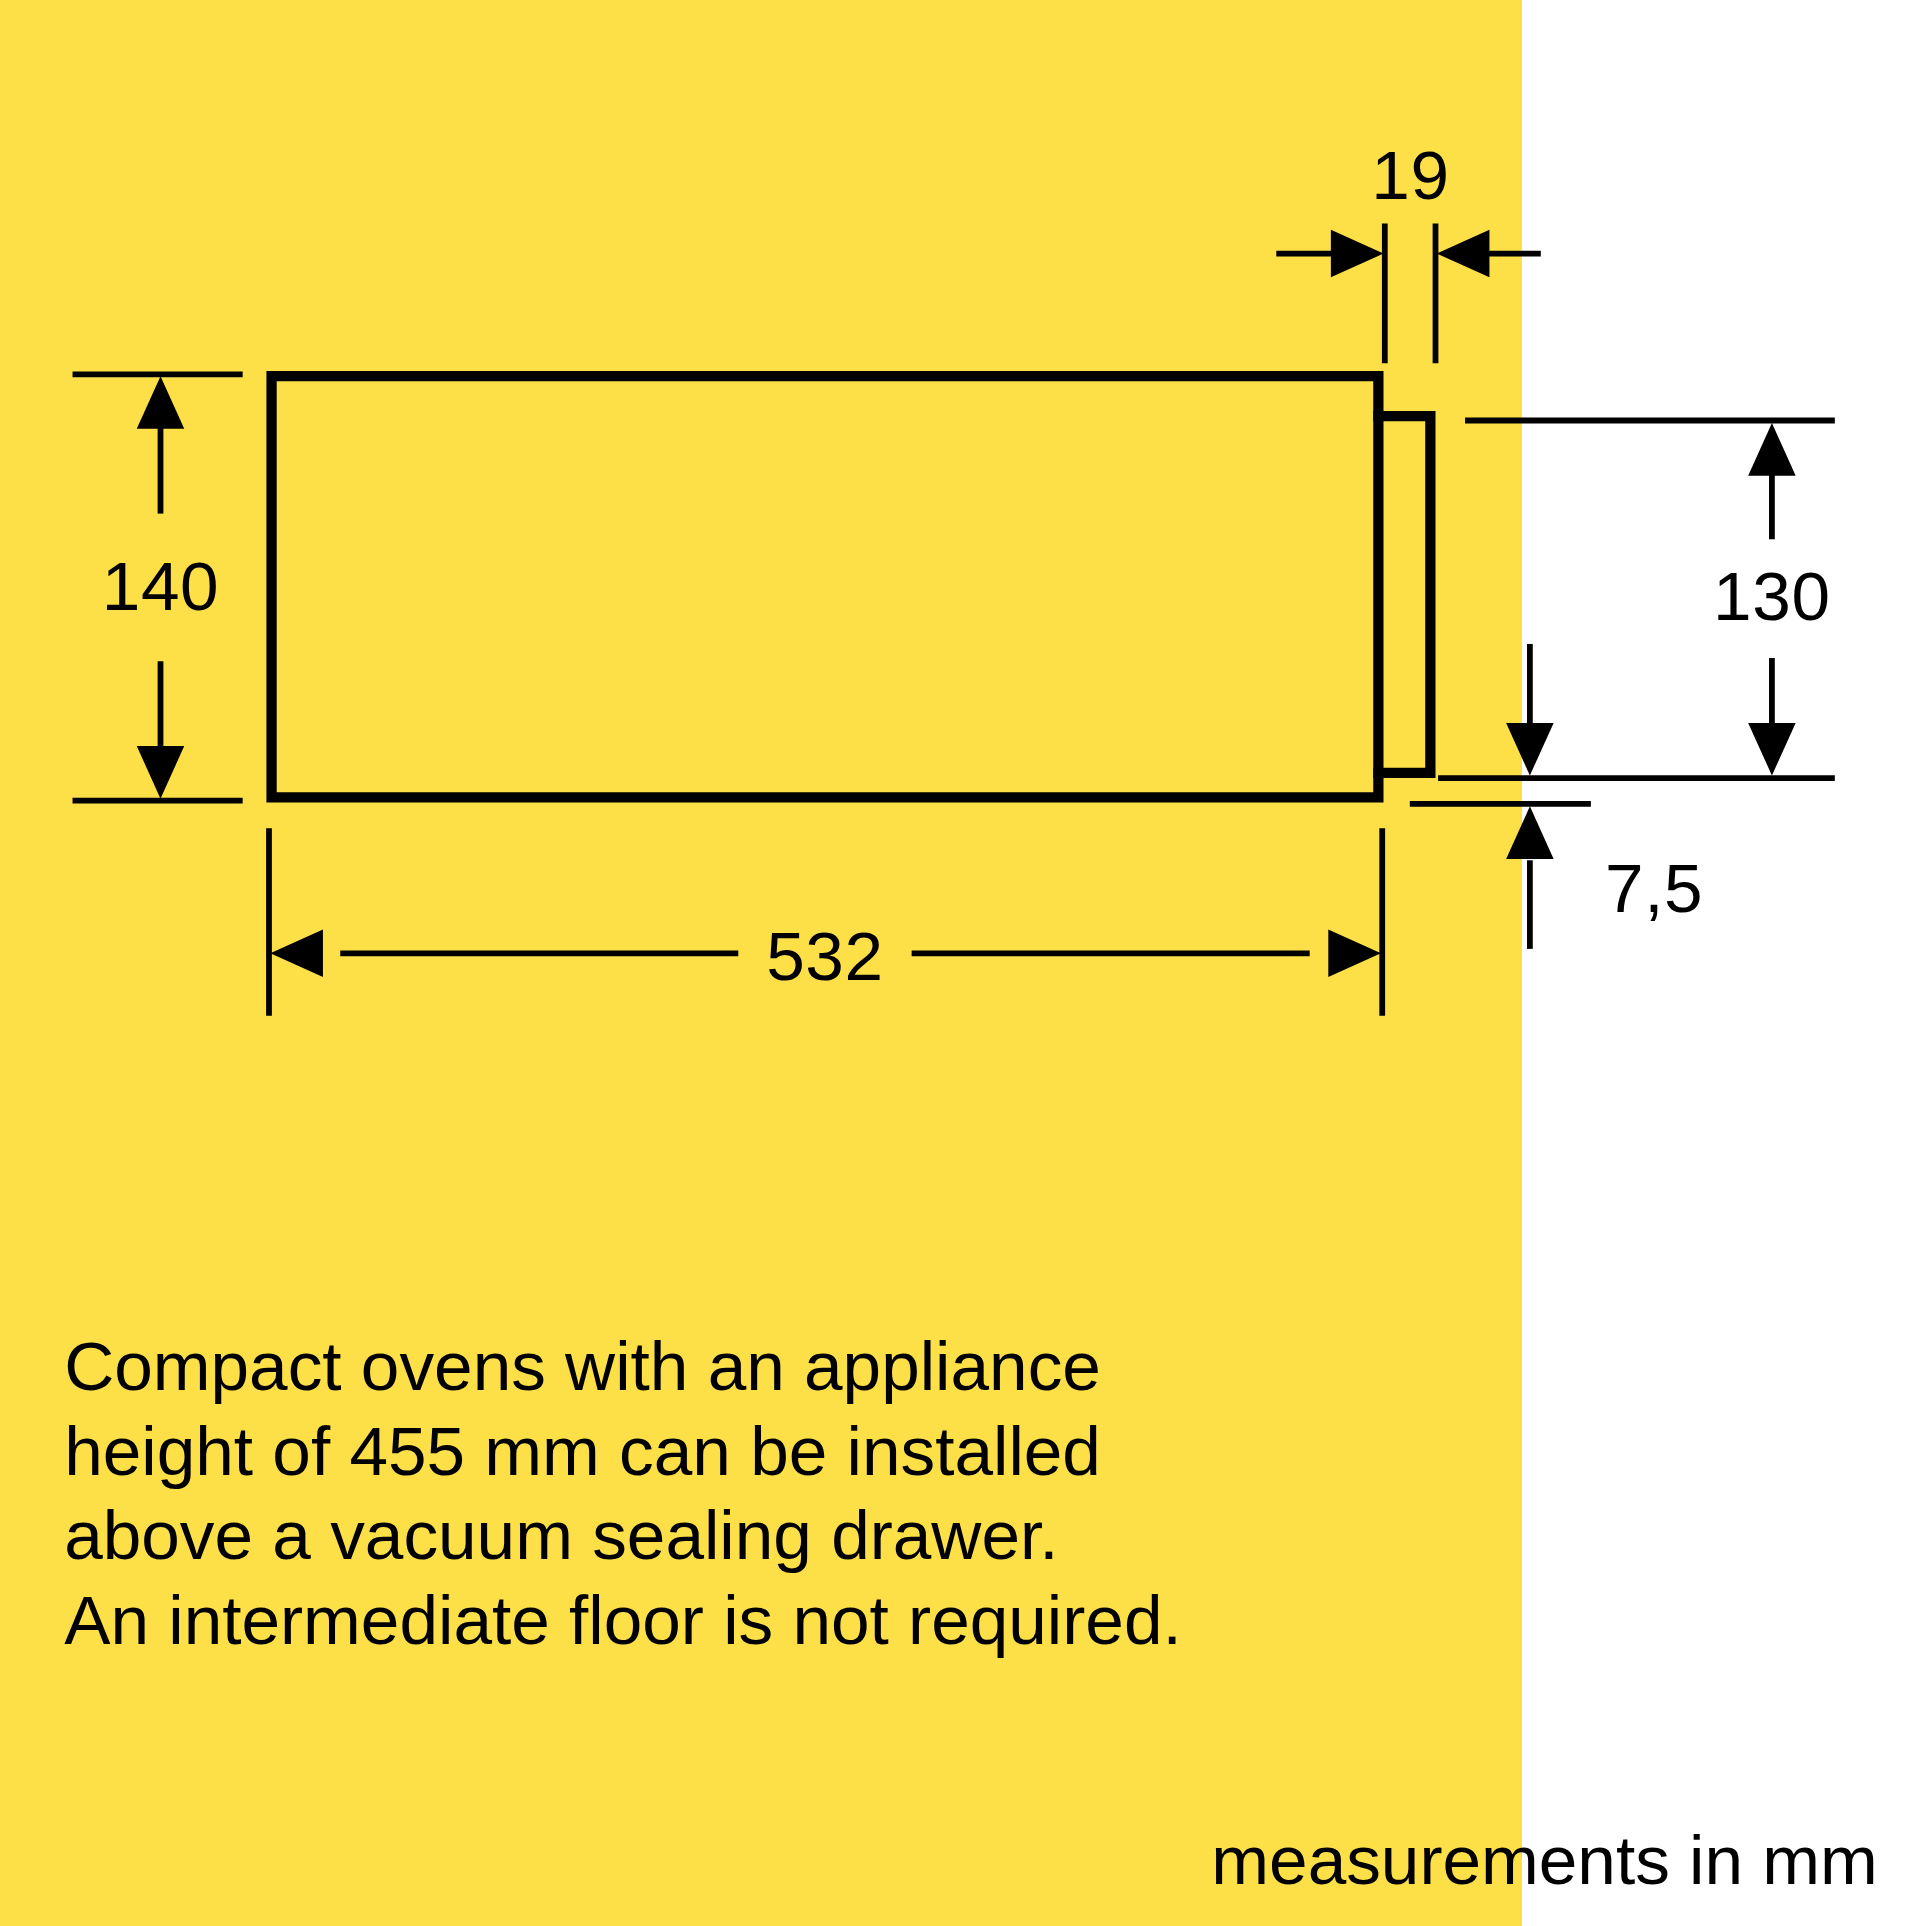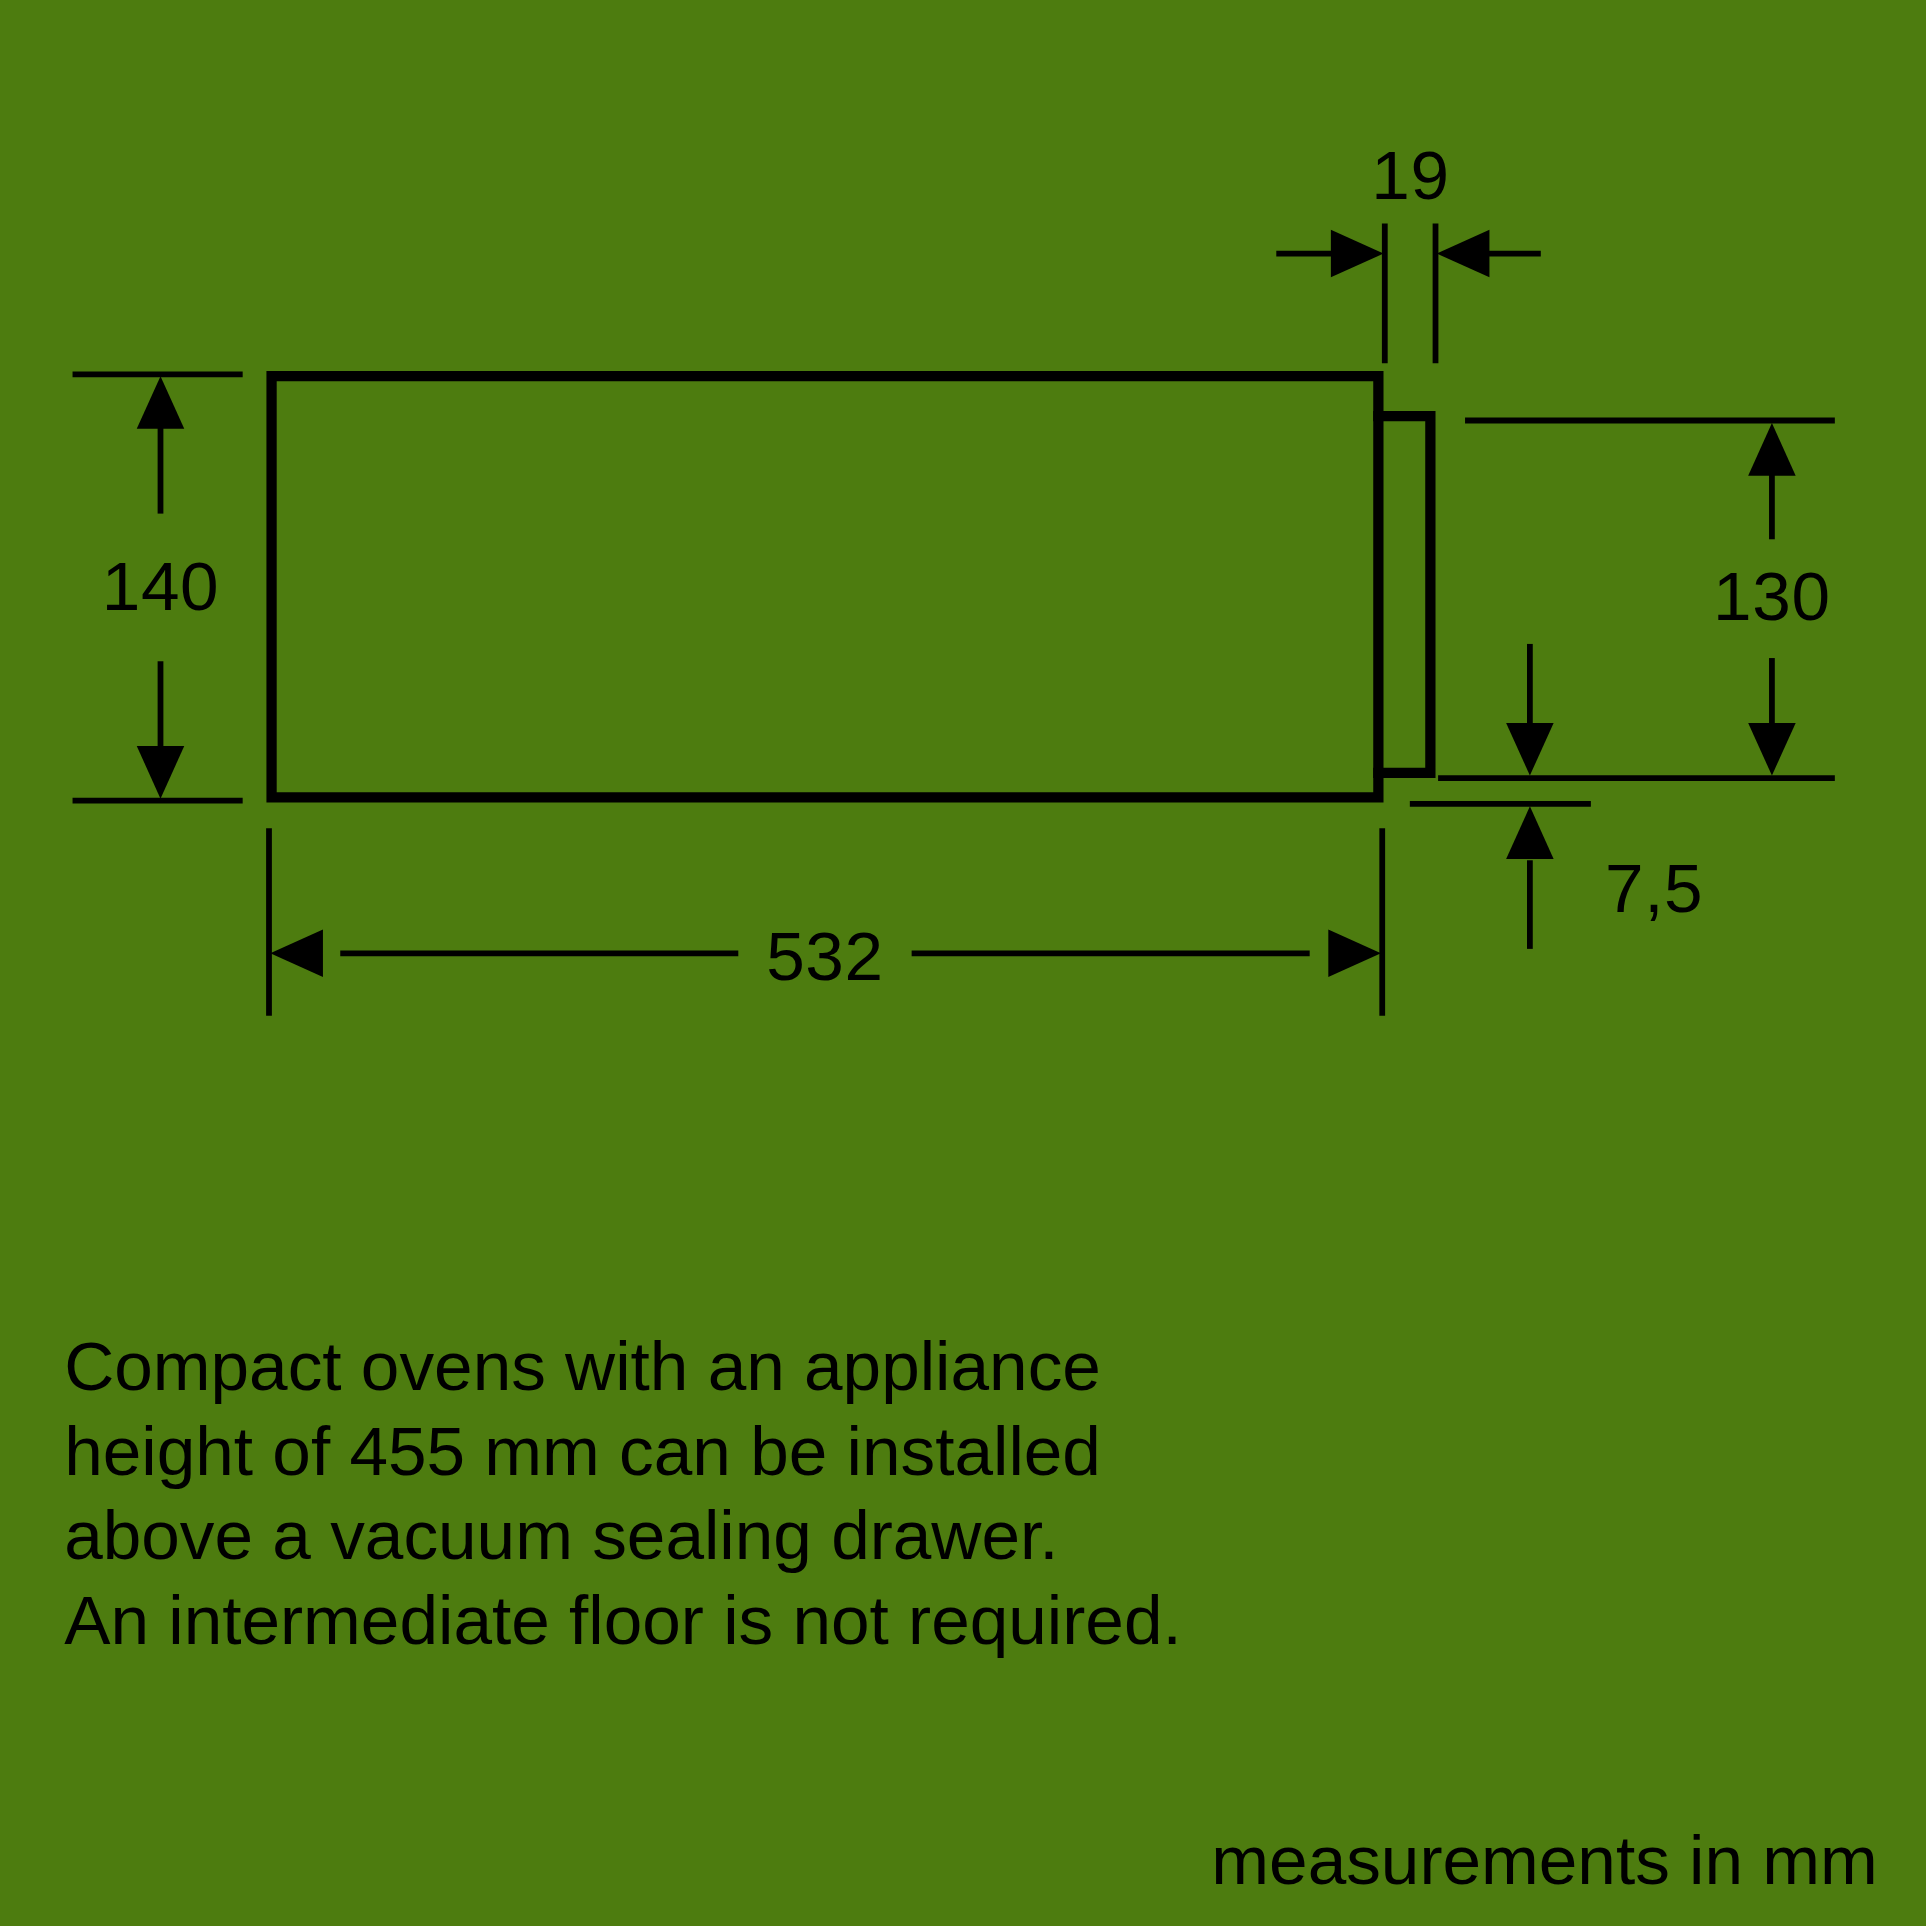--- a/index.html
+++ b/index.html
@@ -10,23 +10,23 @@
   }
   body {
     width: 1926px;
     height: 1926px;
     font-family: "Liberation Sans", sans-serif;
     color: #000000;
     overflow: hidden;
   }
   #drawing-root {
     position: relative;
-    width: 1926px;
+    width: 1522px;
     height: 1926px;
-    background: #4d7c0f;
+    background: #fde047;
   }
   svg#technical-drawing {
     display: block;
     width: 1926px;
     height: 1926px;
   }
   .outline {
     fill: none;
     stroke: #000000;
     stroke-width: 16;

